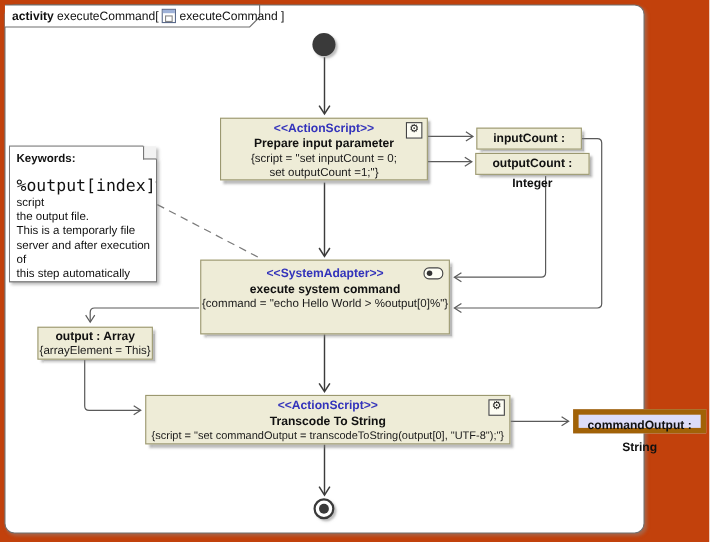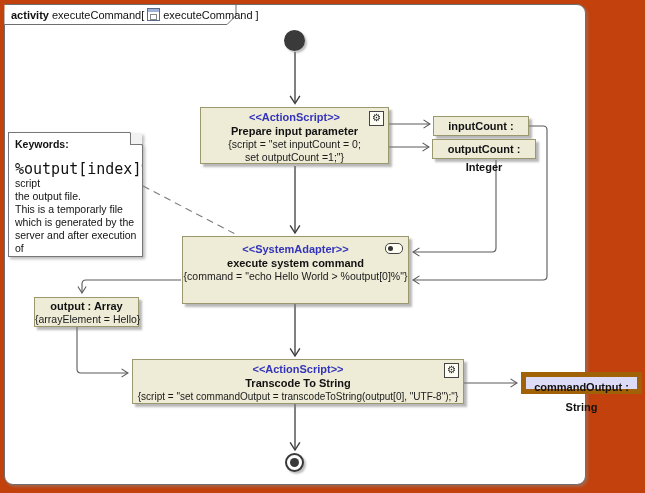--- a/index.html
+++ b/index.html
@@ -90,21 +90,20 @@
   <div class="tab-label"><b>activity</b><span>executeCommand[</span><span class="diagram-icon"></span><span>executeCommand</span><span>]</span></div>
 
   <div class="note-wrap">
     <div class="note-outer"></div>
     <div class="note-inner">
       <div class="note-title">Keywords:</div>
       <div class="note-gap"></div>
       <div><span class="mono">%output[index]%</span><span> script</span></div>
       <div>the output file.</div>
       <div>This is a temporarly file</div>
-      <div>which is generated by the</div>
       <div>server and after execution of</div>
       <div>this step automatically</div>
       <div>deleted by it.</div>
     </div>
     <div class="note-fold"></div>
   </div>
 
   <div class="start-node"></div>
 
   <div class="node action" style="left:200px;top:107px;width:189px;height:57px;">
@@ -125,21 +124,21 @@
 
   <div class="node action" style="left:182px;top:236px;width:227px;height:68px;padding-top:6px;">
     <div class="stereo">&lt;&lt;SystemAdapter&gt;&gt;</div>
     <div class="nname">execute system command</div>
     <div class="nbody">{command = "echo Hello World &gt; %output[0]%"}</div>
     <div class="pill-icon"></div>
   </div>
 
   <div class="node" style="left:34px;top:297px;width:105px;height:30px;padding-top:1px;">
     <div class="nname">output : Array</div>
-    <div class="constraint">{arrayElement = Hello}</div>
+    <div class="constraint">{arrayElement = This}</div>
   </div>
 
   <div class="node action" style="left:132px;top:359px;width:332px;height:45px;">
     <div class="stereo">&lt;&lt;ActionScript&gt;&gt;</div>
     <div class="nname">Transcode To String</div>
     <div class="nbody-sm">{script = "set commandOutput = transcodeToString(output[0], "UTF-8");"}</div>
     <div class="gear-box">⚙</div>
   </div>
 
   <div class="node selected" style="left:521px;top:372px;width:121px;height:22px;box-shadow:none;">

